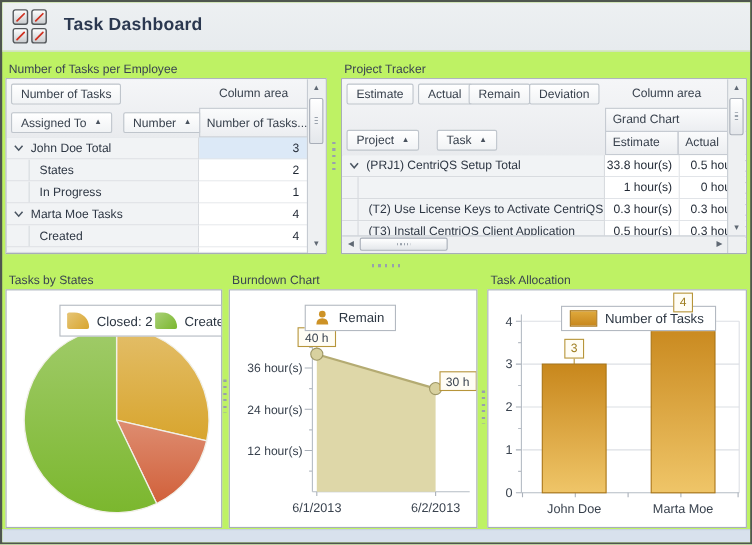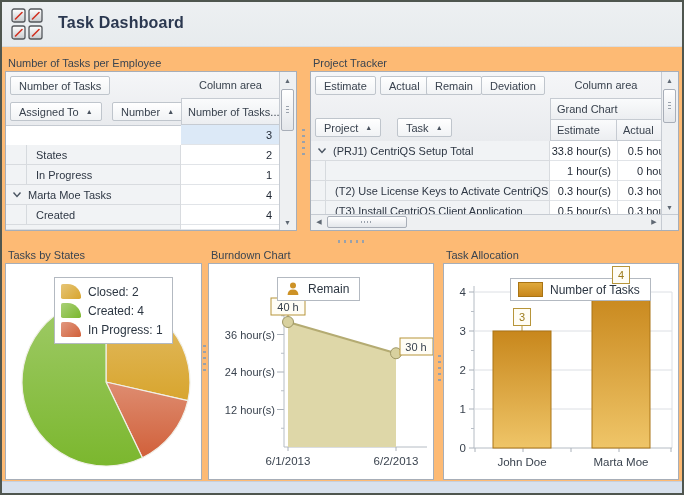--- a/index.html
+++ b/index.html
@@ -1,18 +1,18 @@
 <!DOCTYPE html>
 <html><head>
 <meta charset="utf-8">
 <style>
   html,body{margin:0;padding:0;background:#fff;}
   body{width:684px;height:495px;font-family:"Liberation Sans","DejaVu Sans",sans-serif;}
   .abs{position:absolute;}
-  .window{box-sizing:border-box;position:relative;width:684px;height:495px;border:2px solid #4f564f;background:#fdba74;overflow:hidden;}
+  .window{box-sizing:border-box;position:relative;width:684px;height:495px;border:2px solid #4f564f;background:#bef264;overflow:hidden;}
   .titlebar{position:absolute;left:0;top:0;width:680px;height:44px;background:linear-gradient(#edf0f2,#e7ebee);border-bottom:1px solid #d8dde2;}
   .app-title{position:absolute;left:56px;top:12px;font-size:16px;font-weight:bold;color:#2b3850;letter-spacing:.2px;}
   .plabel{position:absolute;font-size:11px;color:#3a4450;}
   .panel{position:absolute;box-sizing:border-box;background:#fff;border:1px solid #a7aeb8;overflow:hidden;}
   .bottomstrip{position:absolute;left:0;top:479px;width:680px;height:12px;background:#d8e1ed;border-top:1px solid #c6d0de;}
 
   
   .pvhead{position:absolute;left:0;top:0;background:linear-gradient(#f5f6f8,#e9ebee);border-bottom:1px solid #c6cbd2;}
   .fld{position:absolute;box-sizing:border-box;height:19px;display:inline-flex;align-items:center;padding:0 8px;
        background:linear-gradient(#ffffff,#f1f3f5);border:1px solid #bfc5cc;border-radius:2px;
@@ -38,21 +38,21 @@
   .grip-h{position:absolute;top:4px;bottom:4px;left:50%;margin-left:-6px;width:12px;
           background:repeating-linear-gradient(to right,#9aa2ac 0 1px,transparent 1px 3px);}
   .corner{position:absolute;right:0;bottom:0;width:16px;height:15px;background:#eef0f2;border-left:1px solid #c6cbd2;border-top:1px solid #c6cbd2;}
 
   
   .chart-inner{position:absolute;inset:0;}
   svg.chart{position:absolute;left:0;top:0;}
   svg.chart text{font-family:"Liberation Sans","DejaVu Sans",sans-serif;font-size:11px;fill:#39424e;}
   .legendbox{position:absolute;display:flex;align-items:center;gap:7px;background:#fff;border:1px solid #b3b9c1;
              padding:3px 10px 3px 7px;font-size:12px;color:#2c3642;white-space:nowrap;z-index:3;}
-  .pie-lg{flex-direction:column;align-items:stretch;gap:2px;padding:5px 9px 5px 6px;}
+  .pie-lg{align-items:stretch;gap:2px;padding:5px 9px 5px 6px;}
   .pie-lg .li{display:flex;align-items:center;gap:7px;height:17px;}
   .pie-lg .sw{width:20px;height:15px;border-radius:2px 15px 2px 2px;}
   .bar-sw{width:25px;height:15px;background:linear-gradient(#dfa93c,#c8871c);border:1px solid #a97414;box-sizing:border-box;}
   .callout{position:absolute;box-sizing:border-box;font-size:11px;line-height:14px;color:#9c7a1a;border:1px solid #b7953a;
            background:#fffdf5;text-align:center;padding:1px 3px;z-index:4;}
   .dots-v{position:absolute;width:3px;background:repeating-linear-gradient(to bottom,#99a1ab 0 2px,transparent 2px 6px);}
   .dots-h{position:absolute;height:3px;background:repeating-linear-gradient(to right,#99a1ab 0 2px,transparent 2px 6px);}
 </style>
 </head>
 <body>
@@ -95,20 +95,26 @@
           <span class="sort">▲</span>
         </button>
       <button class="fld" style="left:106px;top:30px">
           <span>Number</span>
           <span class="sort">▲</span>
         </button>
       <div class="colhdr" style="left:175px;top:26px;width:99px;height:27px">Number of Tasks...</div>
     </div>
     <div id="emp-rows">
         <div class="prow" style="top:53px;width:274px">
+      <div class="plab" style="width:175px">
+            <svg class="chev" width="10" height="8" viewBox="0 0 10 8">
+              <path d="M1.5 1.5 L5 5.5 L8.5 1.5" fill="none" stroke="#4a5562" stroke-width="1.4"></path>
+            </svg>
+            <span style="padding-left:22px">John Doe Total</span>
+          </div>
       <div class="pval sel" style="left:175px;width:99px;padding-right:8px">3</div>
     </div>
         <div class="prow" style="top:73px;width:274px">
       <div class="plab" style="width:175px">
             <span class="iline" style="left:20px"></span>
             <span style="padding-left:30px">States</span>
           </div>
       <div class="pval " style="left:175px;width:99px;padding-right:8px">2</div>
     </div>
         <div class="prow" style="top:93px;width:274px">

